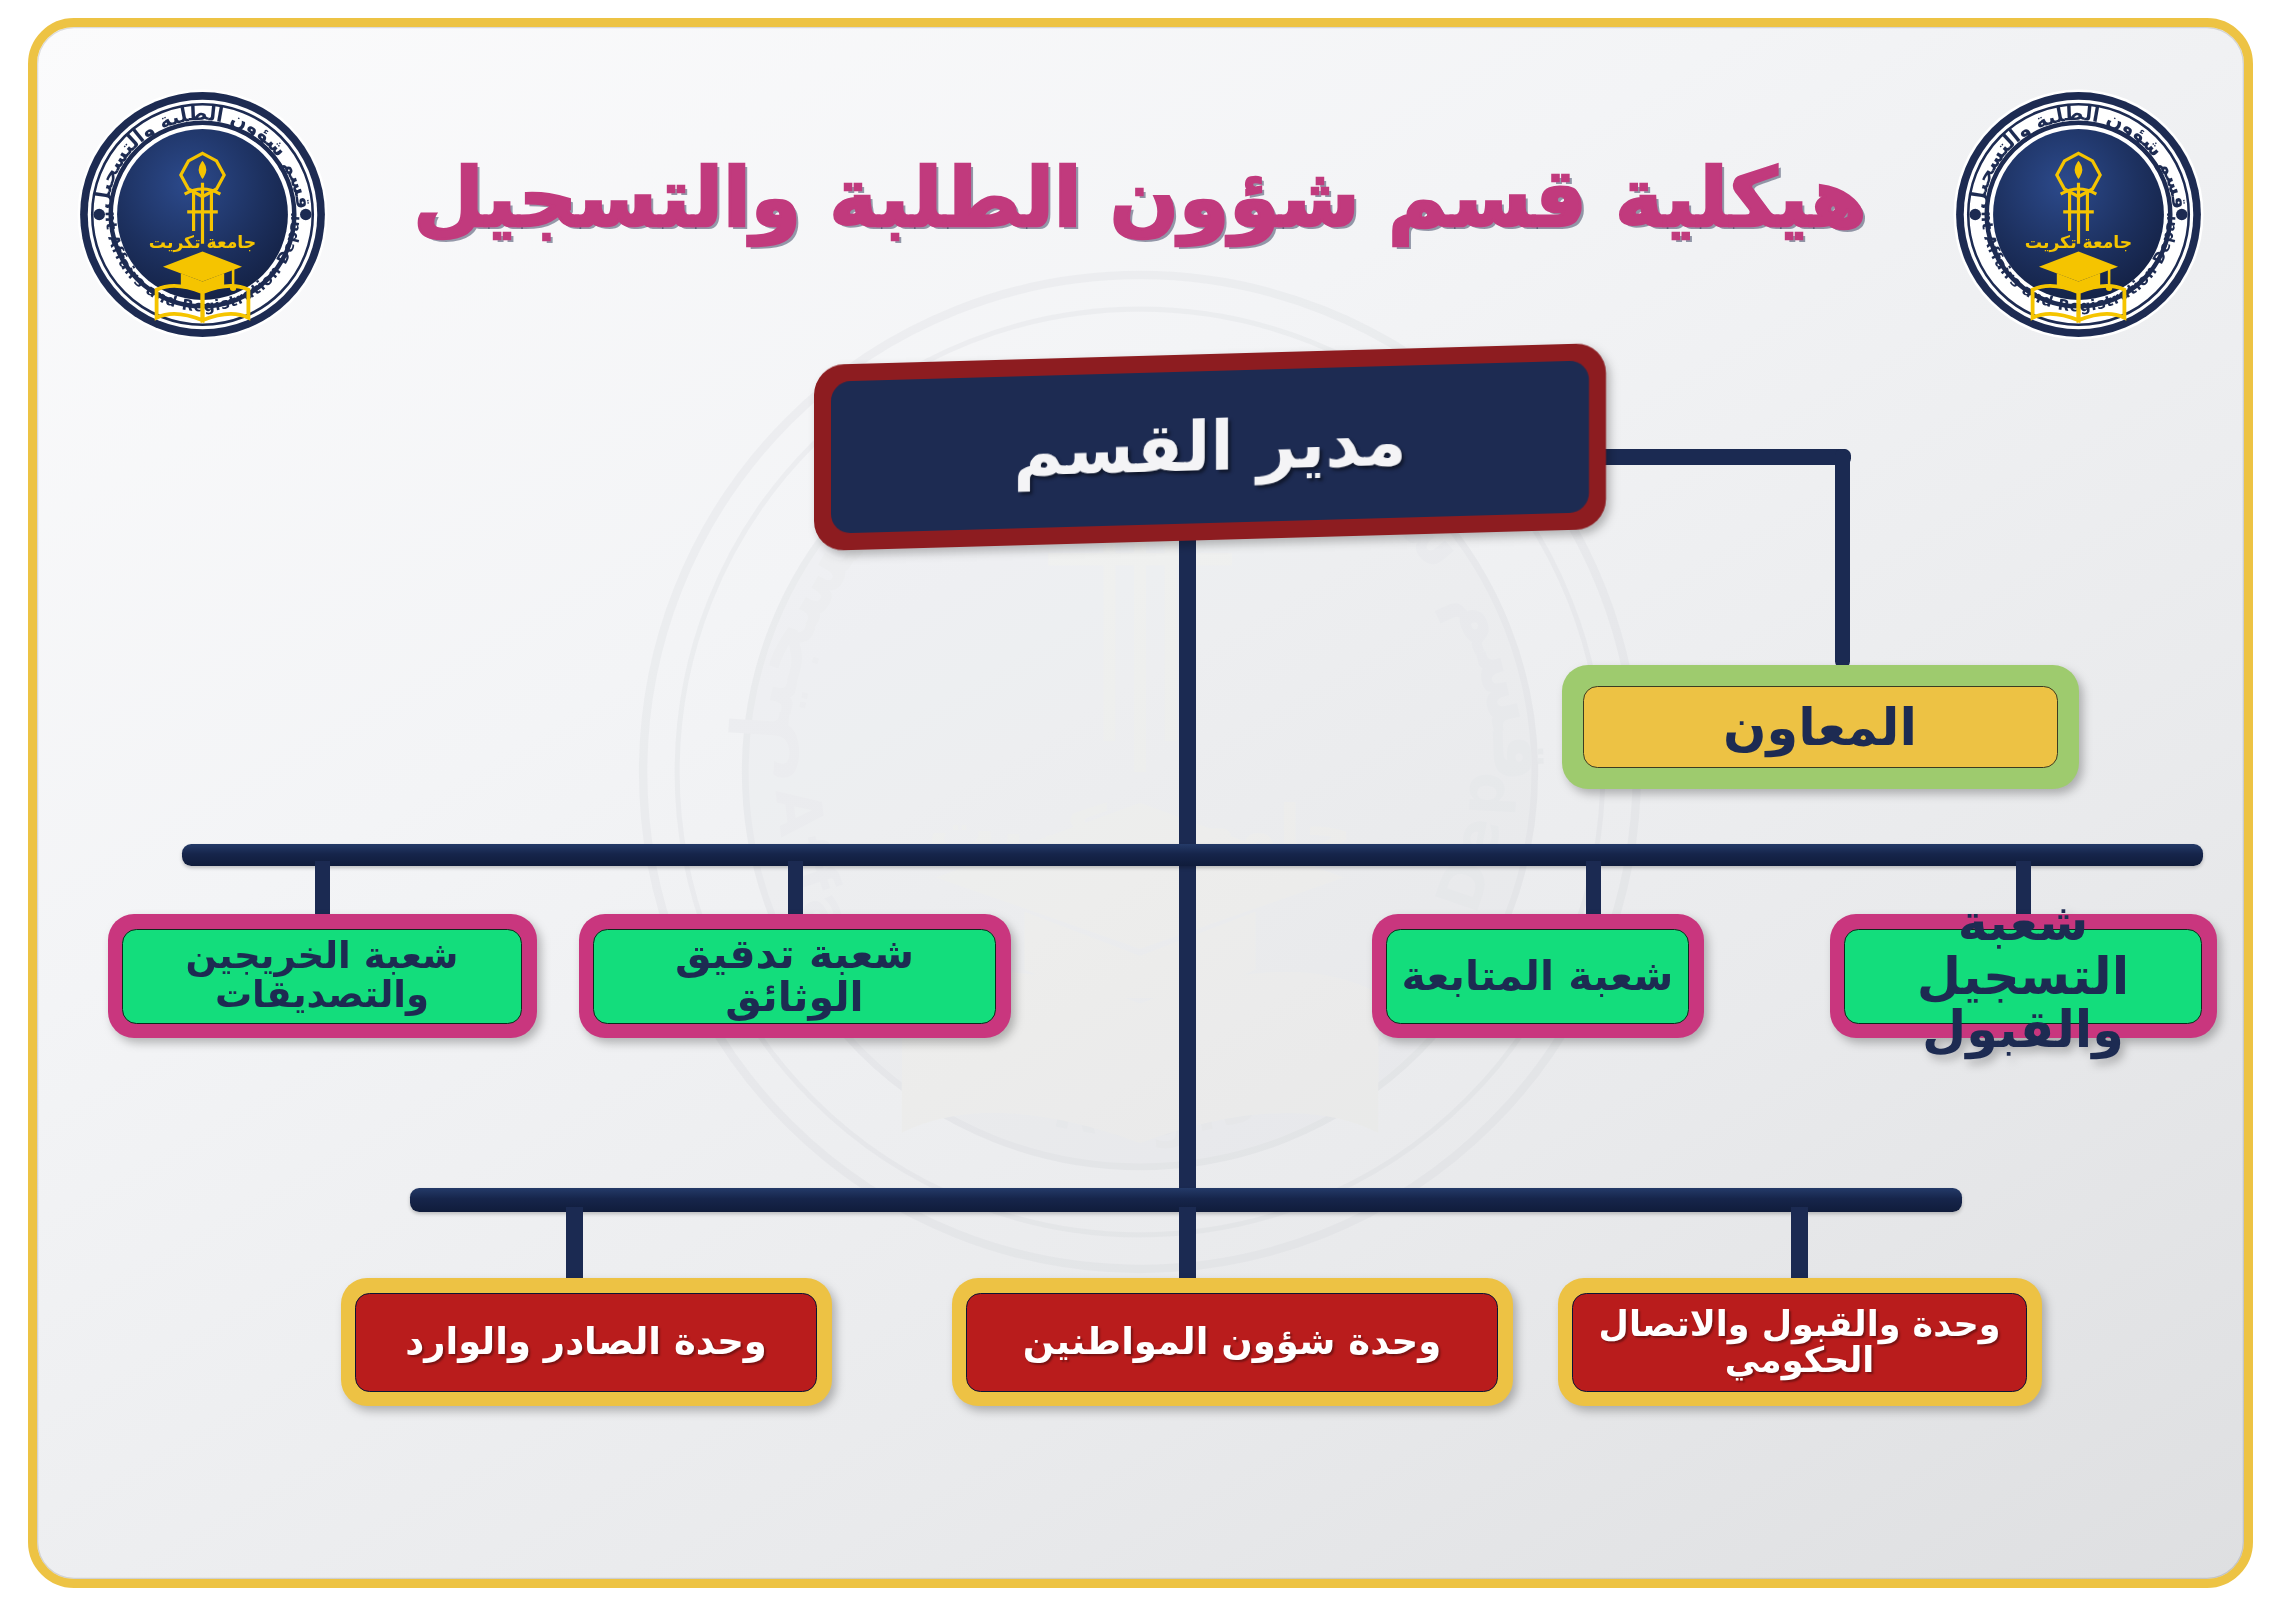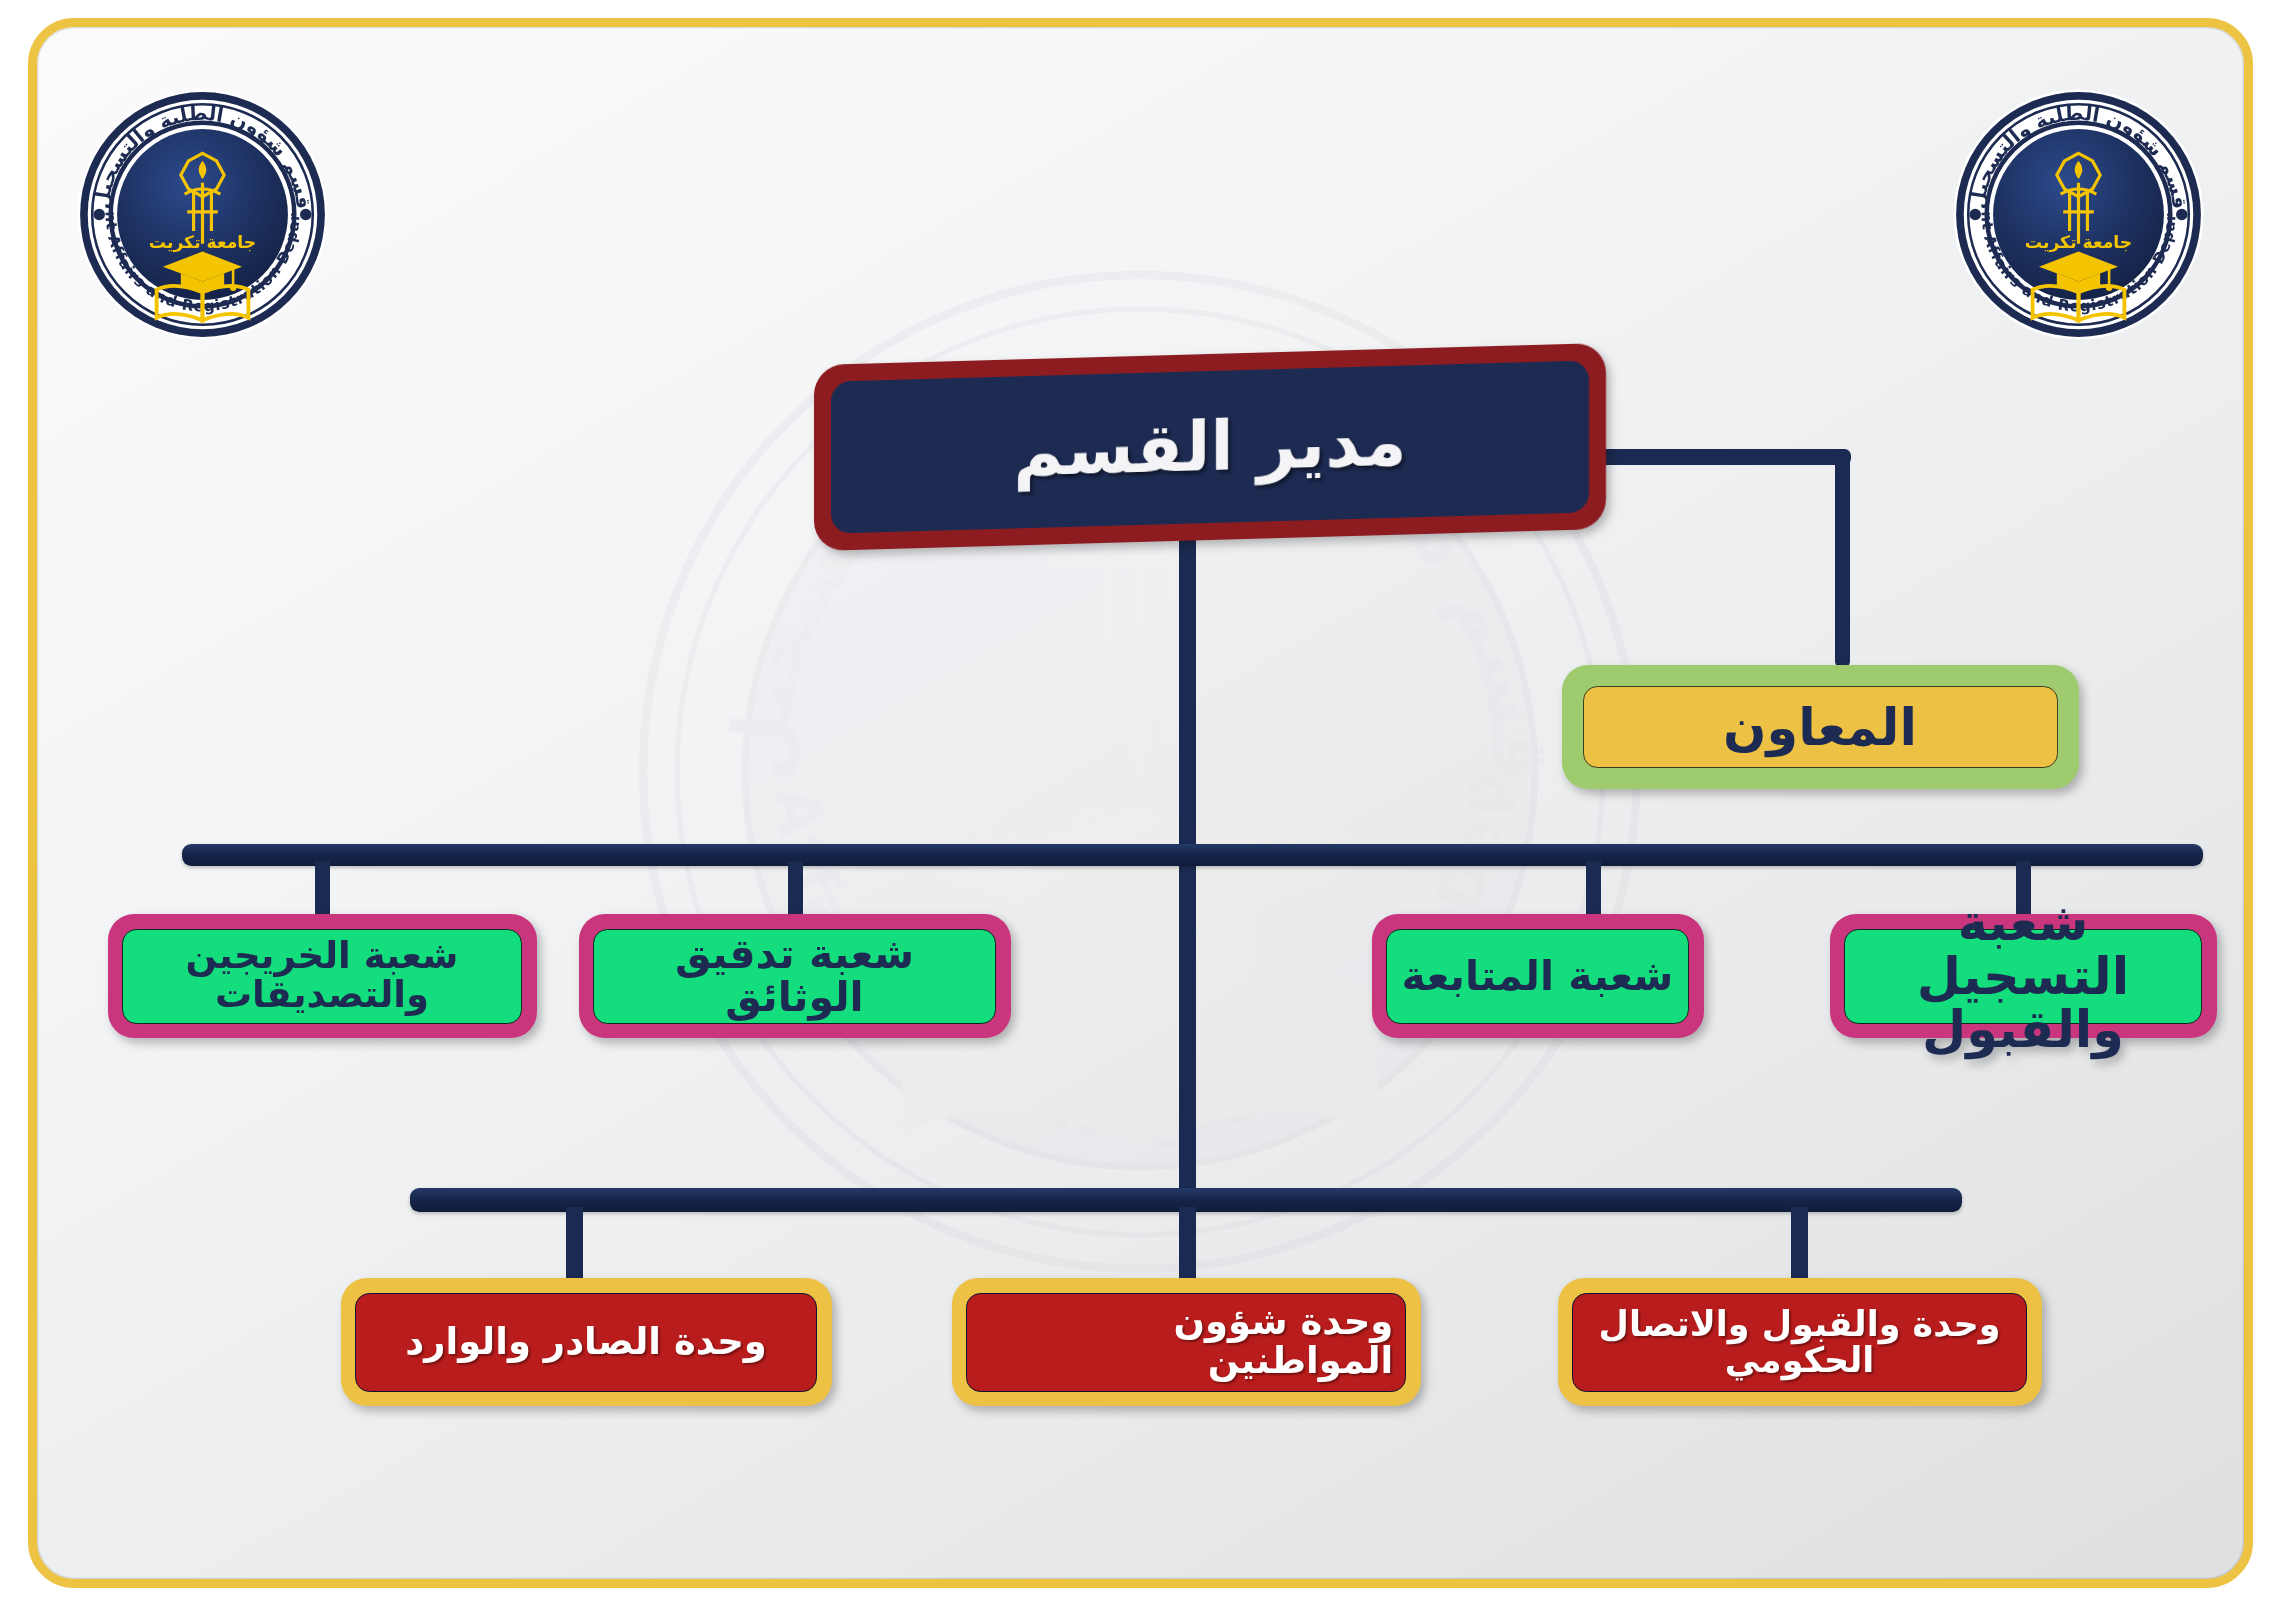--- a/index.html
+++ b/index.html
@@ -270,20 +270,21 @@
         <path d="M166 292 v18 q34 18 68 0 v-18 l-34 13 z"></path>
         <rect x="246" y="282" width="4" height="30" rx="2"></rect>
         <circle cx="248" cy="315" r="5"></circle>
       </g>
       <g fill="none" stroke="#f5c400" stroke-width="6">
         <path d="M200 322 q-44 -18 -72 -4 v44 q28 -14 72 4 z"></path>
         <path d="M200 322 q44 -18 72 -4 v44 q-28 -14 -72 4 z"></path>
       </g>
     </svg>
 
+    <div id="chart-title">هيكلية قسم شؤون الطلبة والتسجيل</div>
 
     <div class="conn rounded" style="left:1540px;top:422px;width:274px;height:15.7px;"></div>
     <div class="conn rounded" style="left:1798px;top:422px;width:15.7px;height:219px;"></div>
 
     <div class="conn" style="left:1142px;top:486px;width:17px;height:775px;"></div>
 
     <div class="bar" style="left:145px;top:817px;width:2021px;height:22px;"></div>
 
     <div class="conn" style="left:278px;top:834px;width:15.7px;height:65px;"></div>
     <div class="conn" style="left:751px;top:834px;width:15.7px;height:65px;"></div>
@@ -317,21 +318,21 @@
     </div>
 
     <div class="node node-division" style="left:71px;top:887px;width:429px;">
       <div class="inner" style="font-size:37px;">شعبة الخريجين والتصديقات</div>
     </div>
 
     <div class="node node-unit" style="left:1521px;top:1251px;width:484px;">
       <div class="inner" style="font-size:35px;">وحدة والقبول والاتصال الحكومي</div>
     </div>
 
-    <div class="node node-unit" style="left:915px;top:1251px;width:469px;text-align:right;">
+    <div class="node node-unit" style="left:915px;top:1251px;width:561px;">
       <div class="inner" style="font-size:37px;">وحدة شؤون المواطنين</div>
     </div>
 
     <div class="node node-unit" style="left:304px;top:1251px;width:491px;">
       <div class="inner" style="font-size:37px;">وحدة الصادر والوارد</div>
     </div>
 
   </div>
 </div>
 

